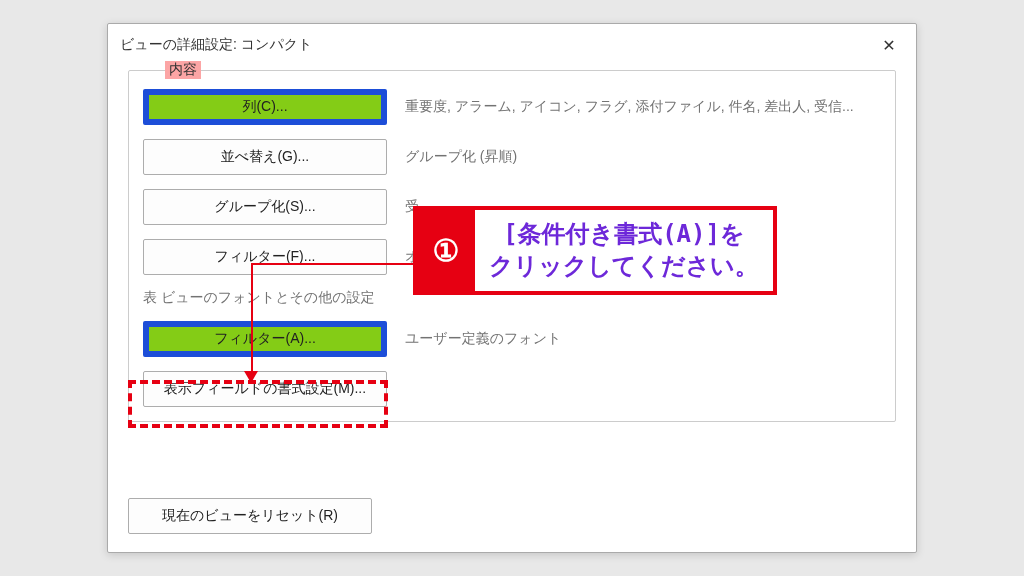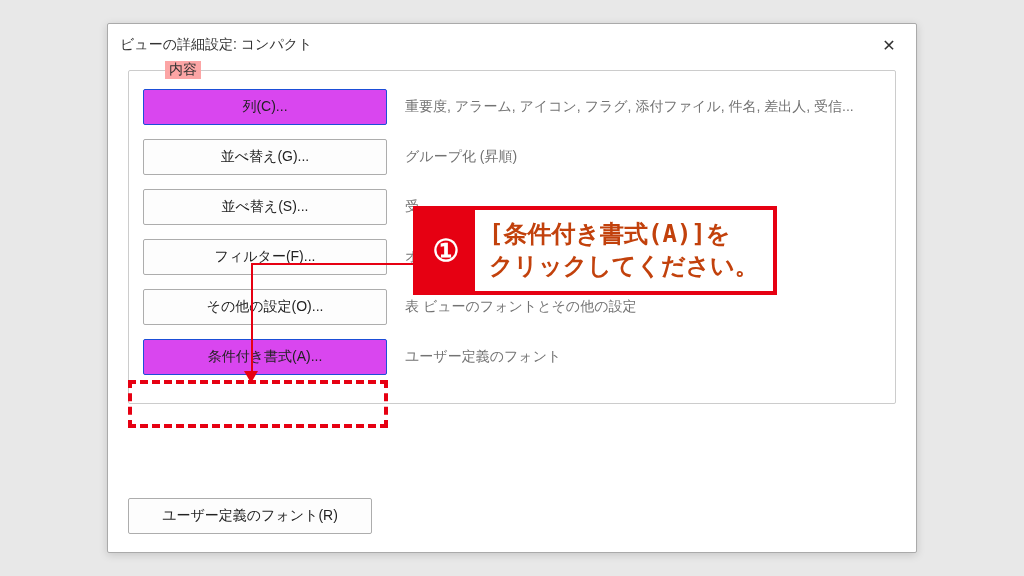--- a/index.html
+++ b/index.html
@@ -82,22 +82,22 @@
       background: #fdfdfd;
       font-size: 14px;
       color: #222;
       display: flex;
       align-items: center;
       justify-content: center;
       cursor: pointer;
       border-radius: 2px;
     }
     .cfg-button.selected {
-      border: 1px solid #1d4ed8;
-      background: #d946ef;
+      border: 6px solid #1d4ed8;
+      background: #84cc16;
     }
     .desc {
       font-size: 14px;
       color: #737373;
       flex: 1;
       white-space: nowrap;
       overflow: hidden;
       text-overflow: ellipsis;
     }
     .bottom-row {
@@ -144,27 +144,28 @@
       background: #e60012;
       color: #fff;
       width: 58px;
       display: flex;
       align-items: center;
       justify-content: center;
       font-size: 30px;
       font-weight: bold;
     }
     .callout-text {
-      color: #c2410c;
+      color: #6d28d9;
       font-size: 24px;
       font-weight: bold;
       padding: 8px 14px;
       line-height: 1.35;
       white-space: nowrap;
       font-family: "MS Gothic", "Yu Gothic", monospace;
+      text-align: center;
     }
     .arrow-v {
       position: absolute;
       width: 2px;
       background: #e60012;
       pointer-events: none;
     }
     .arrow-h {
       position: absolute;
       height: 2px;
@@ -198,49 +199,49 @@
         <div class="cfg-button selected">列(C)...</div>
         <div class="desc">重要度, アラーム, アイコン, フラグ, 添付ファイル, 件名, 差出人, 受信...</div>
       </div>
 
       <div class="row">
         <div class="cfg-button">並べ替え(G)...</div>
         <div class="desc">グループ化 (昇順)</div>
       </div>
 
       <div class="row">
-        <div class="cfg-button">並べ替え(S)...</div>
+        <div class="cfg-button">グループ化(S)...</div>
         <div class="desc">受</div>
       </div>
 
       <div class="row">
         <div class="cfg-button">フィルター(F)...</div>
         <div class="desc">オフ</div>
       </div>
 
       <div class="row">
-        <div class="cfg-button">その他の設定(O)...</div>
         <div class="desc">表 ビューのフォントとその他の設定</div>
       </div>
 
       <div class="row">
-        <div class="cfg-button selected">条件付き書式(A)...</div>
+        <div class="cfg-button selected">フィルター(A)...</div>
         <div class="desc">ユーザー定義のフォント</div>
       </div>
 
       <div class="row">
+        <div class="cfg-button">表示フィールドの書式設定(M)...</div>
       </div>
 
     </div>
   </div>
 
   <div class="spacer"></div>
 
   <div class="bottom-row">
-    <div class="std-button reset-button">ユーザー定義のフォント(R)</div>
+    <div class="std-button reset-button">現在のビューをリセット(R)</div>
     <div class="spacer"></div>
   </div>
 </div>
 
 <div class="annotation-highlight" style="left:128px; top:380px; width:260px; height:48px;"></div>
 
 <div class="arrow-h" style="left:251px; top:263px; width:168px;"></div>
 <div class="arrow-v" style="left:251px; top:263px; height:110px;"></div>
 <div class="arrow-head" style="left:244px; top:371px;"></div>
 

